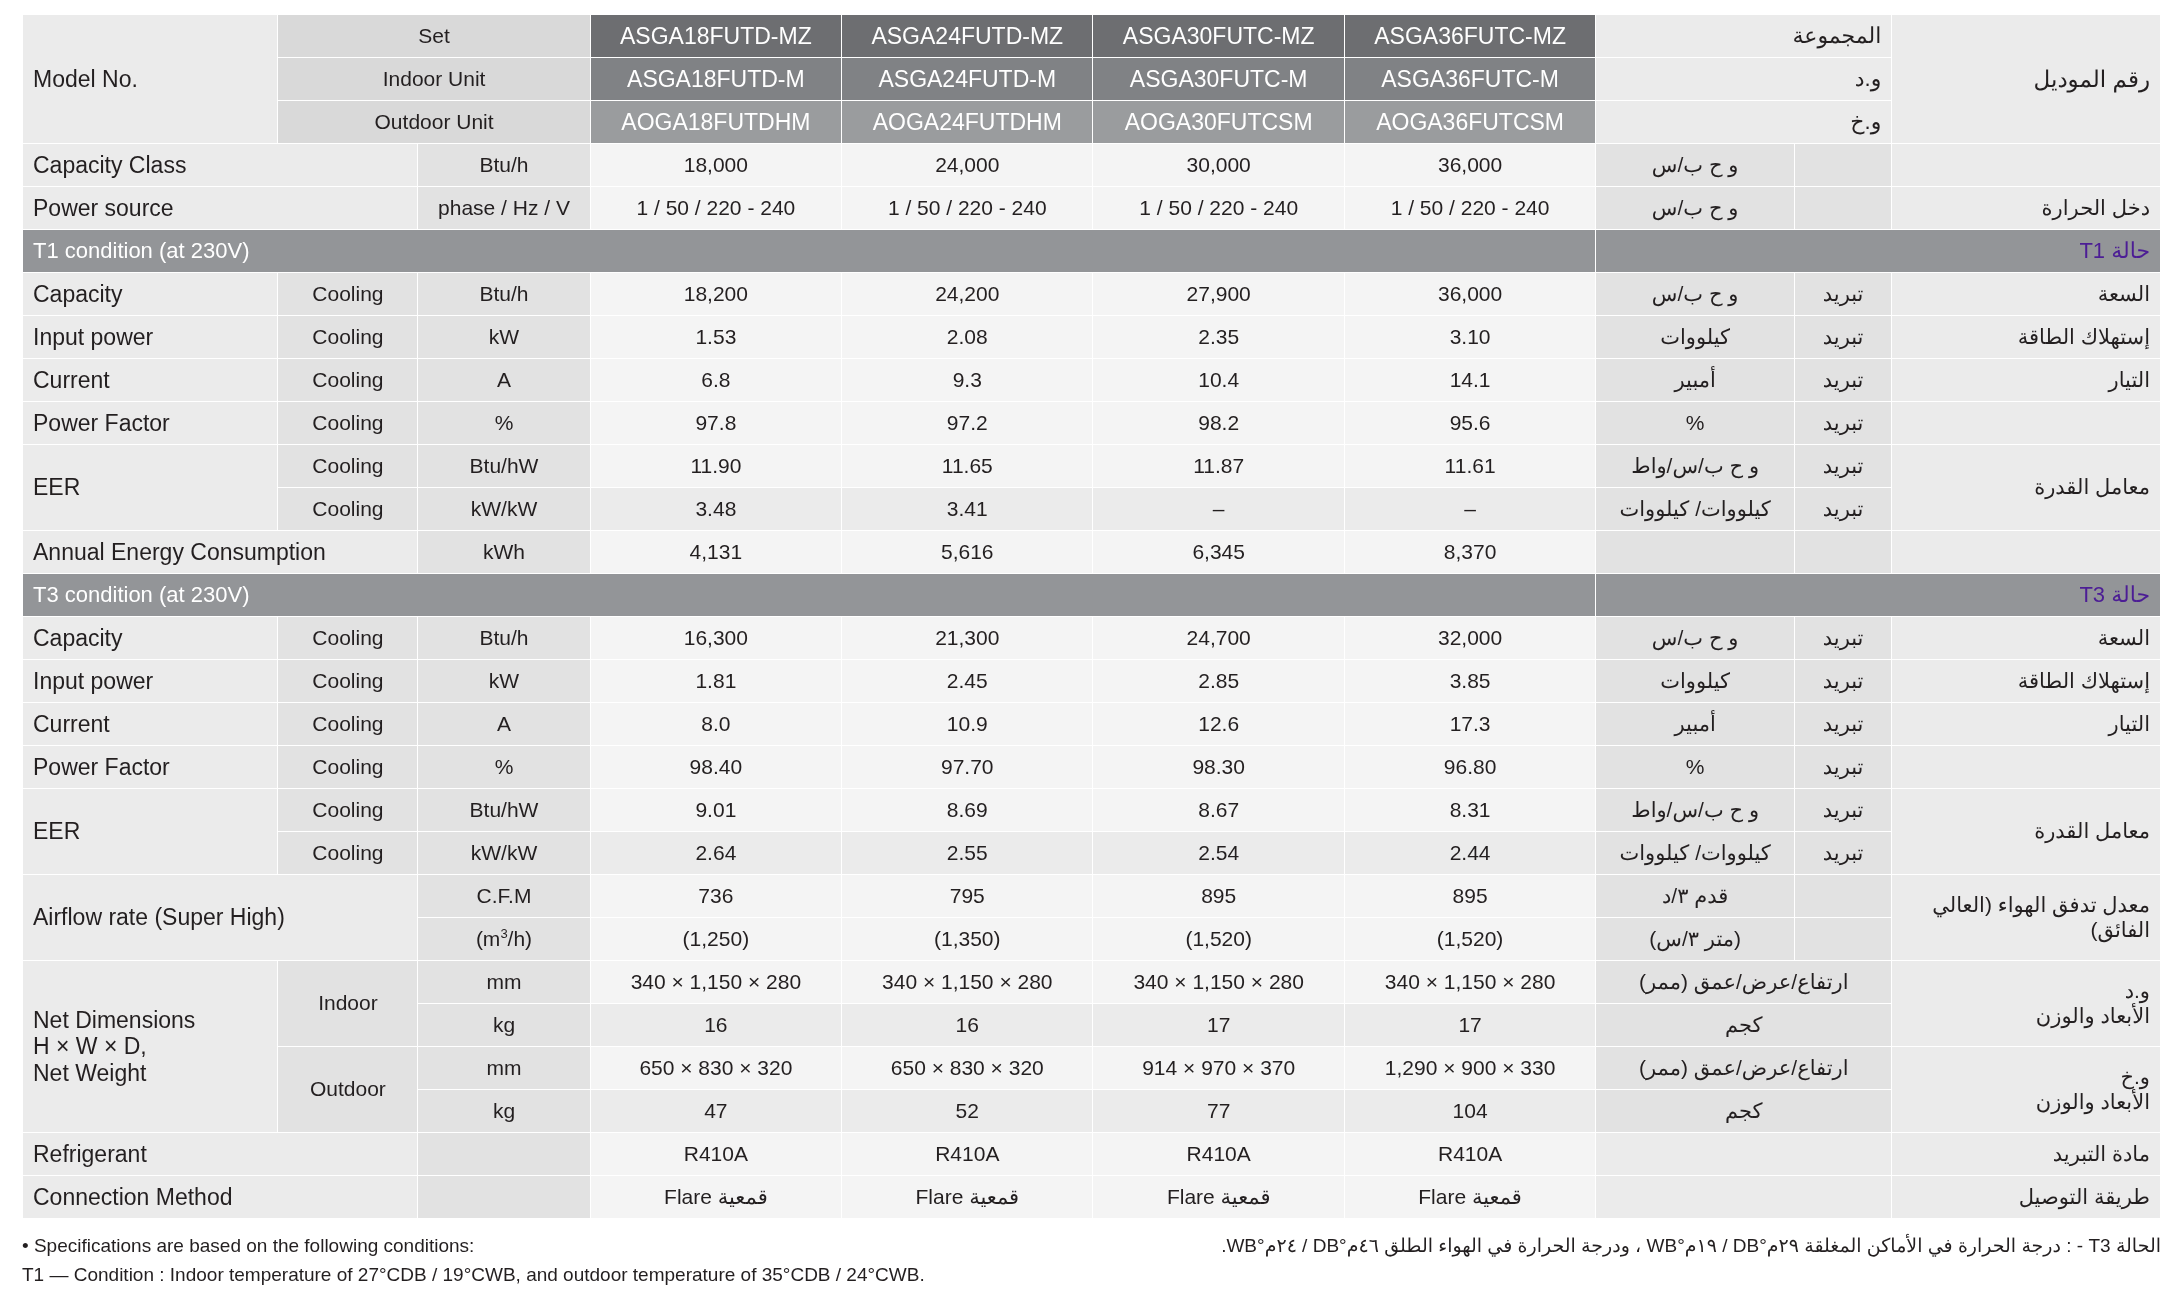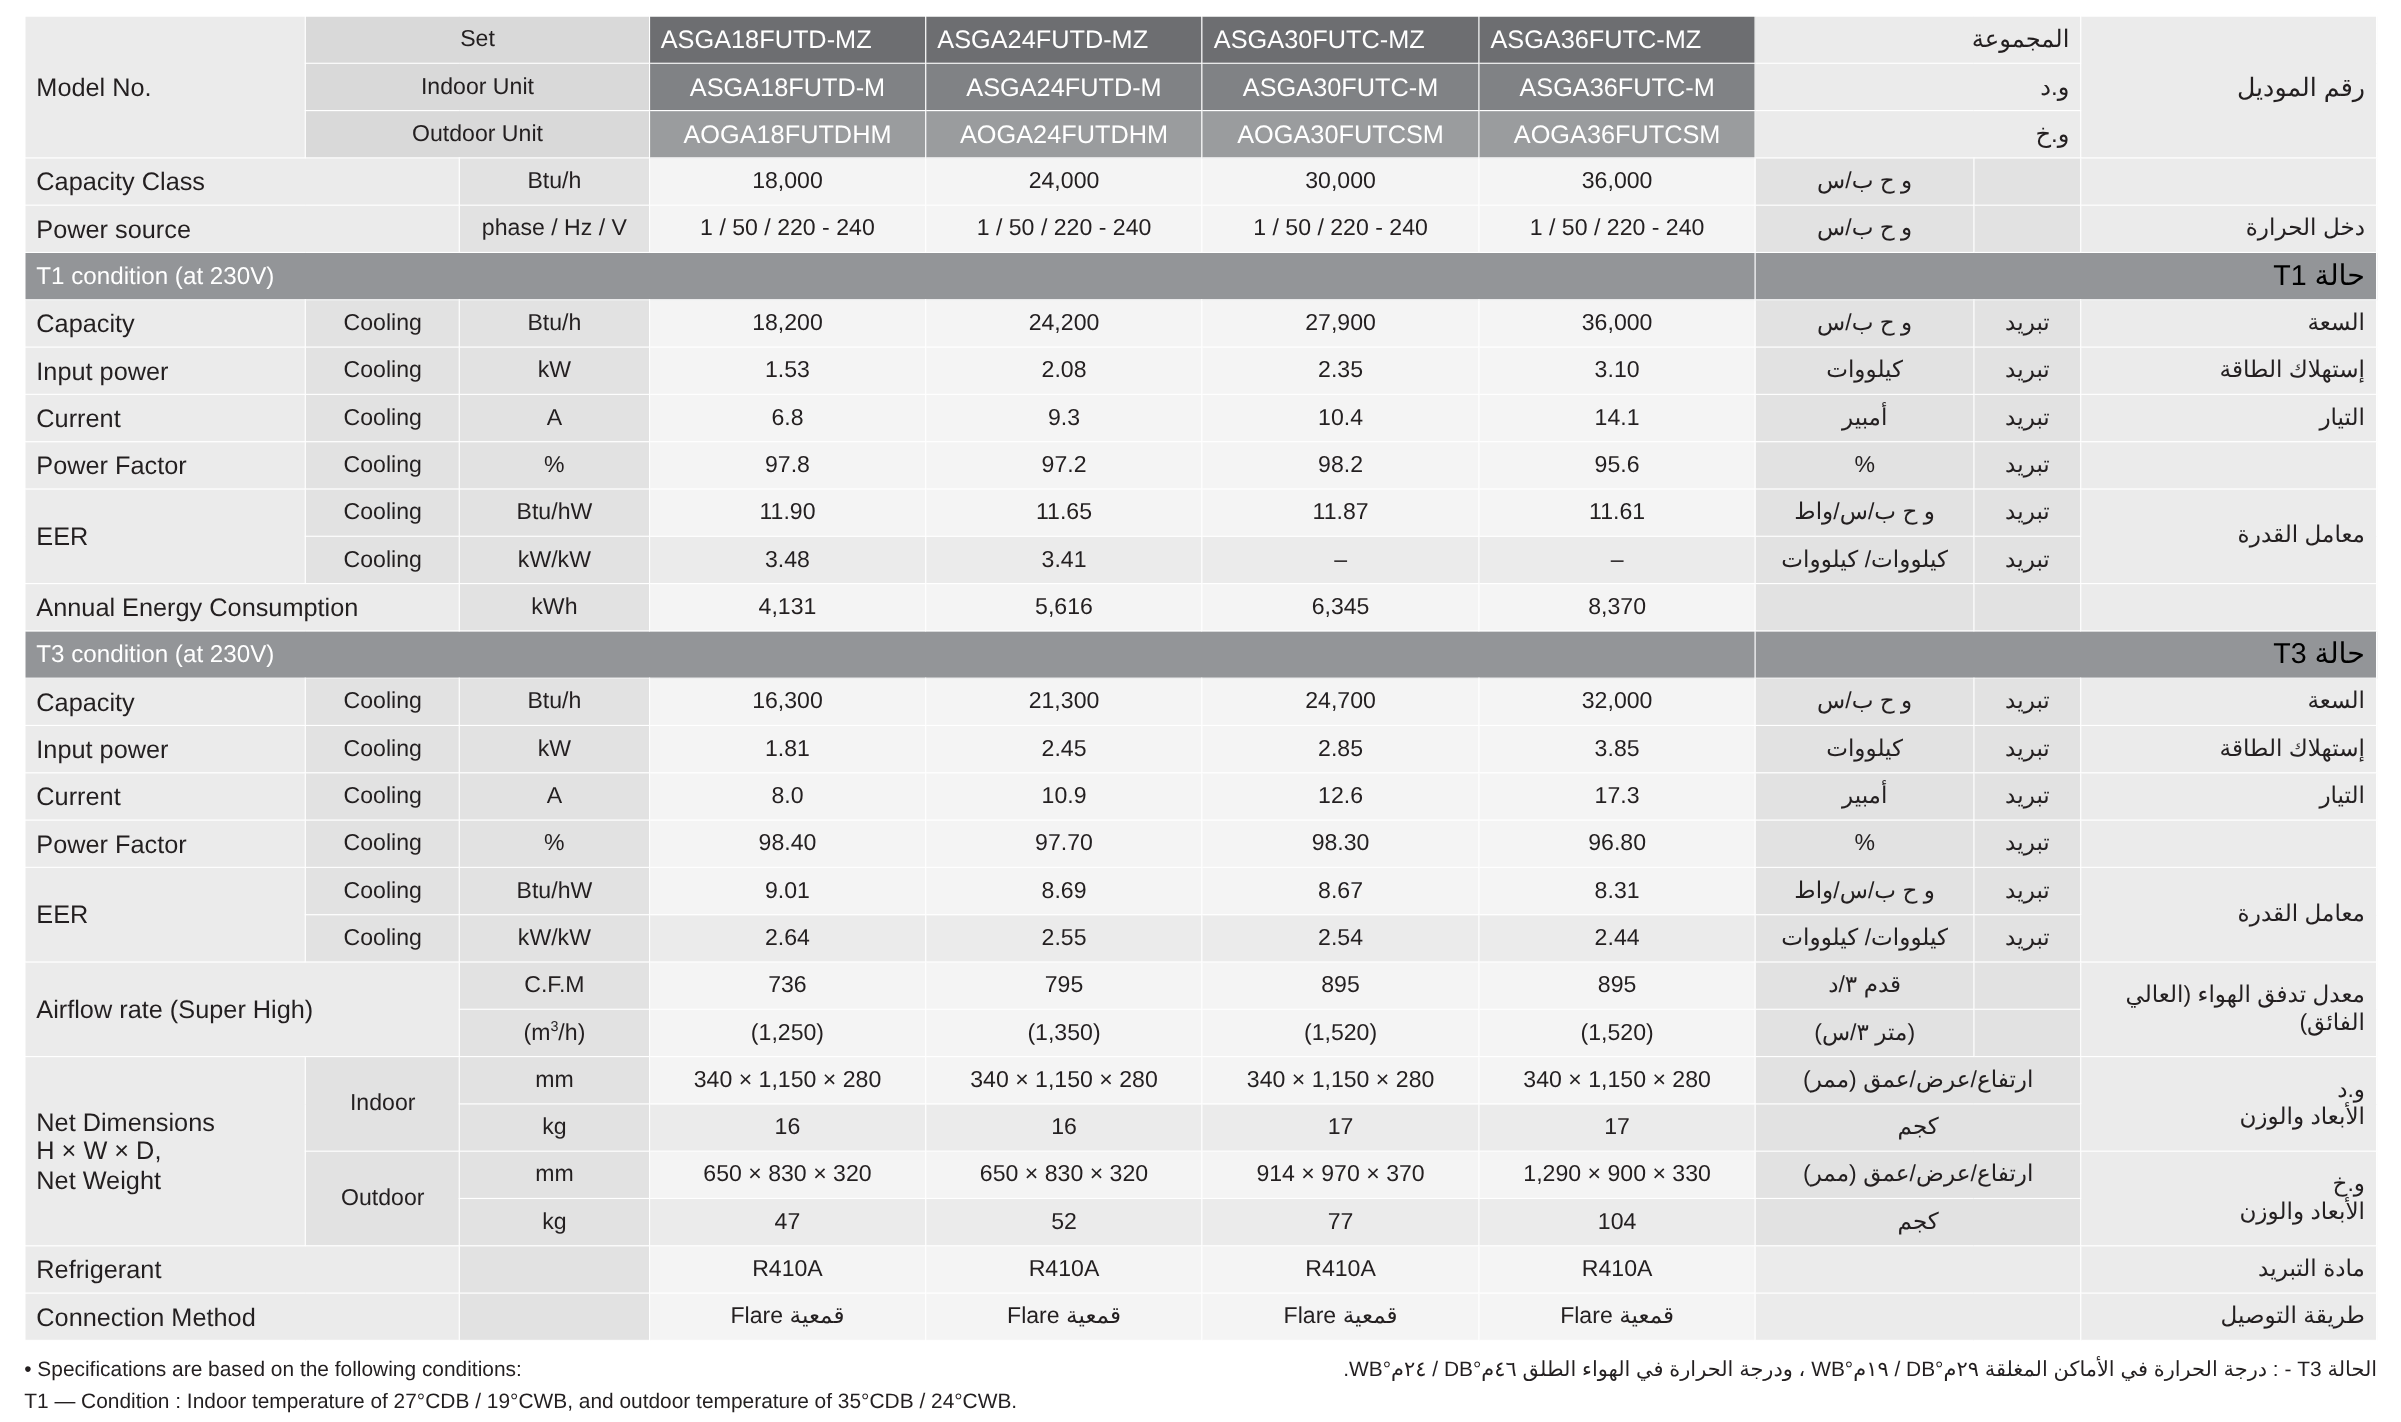--- a/index.html
+++ b/index.html
@@ -40,30 +40,30 @@
   .lbl2{background:#e2e2e2;text-align:center;}
   .unit{background:#e2e2e2;text-align:center;}
   .val{background:#f4f4f4;text-align:center;}
   .val-alt{background:#ebebeb;text-align:center;}
   .ar-c{background:#e2e2e2;text-align:center;direction:rtl;}
   .ar-lbl{background:#ebebeb;text-align:right;direction:rtl;}
   .blank{background:#ebebeb;}
 
   
   .hdr-set{background:#d9d9d9;text-align:center;}
-  .hdr-model-dark{background:#6d6e71;color:#fff;font-size:23px;}
+  .hdr-model-dark{background:#6d6e71;color:#fff;text-align:center;font-size:23px;}
   .hdr-model-mid{background:#808285;color:#fff;text-align:center;font-size:23px;}
   .hdr-model-lite{background:#9a9c9e;color:#fff;text-align:center;font-size:23px;}
   .hdr-left{background:#ebebeb;text-align:left;font-size:23px;}
   .hdr-ar{background:#ebebeb;text-align:right;direction:rtl;font-size:22px;}
   .hdr-ar-lbl{background:#ebebeb;text-align:right;direction:rtl;font-size:23px;}
   .goldline td{border-bottom:3px solid #b99a57;}
 
   .section-en{background:#939598;color:#fff;text-align:left;font-size:22px;}
-  .section-ar{background:#939598;color:#000000;text-align:right;direction:rtl;font-size:26px;}
+  .section-ar{background:#939598;color:#4c1d95;text-align:right;direction:rtl;font-size:22px;}
 
   .big{font-size:23px;}
   .sup{font-size:13px;vertical-align:super;}
   .two-line{line-height:1.25;}
 
   .notes{
     display:flex;
     justify-content:space-between;
     align-items:flex-start;
     width:2139px;

